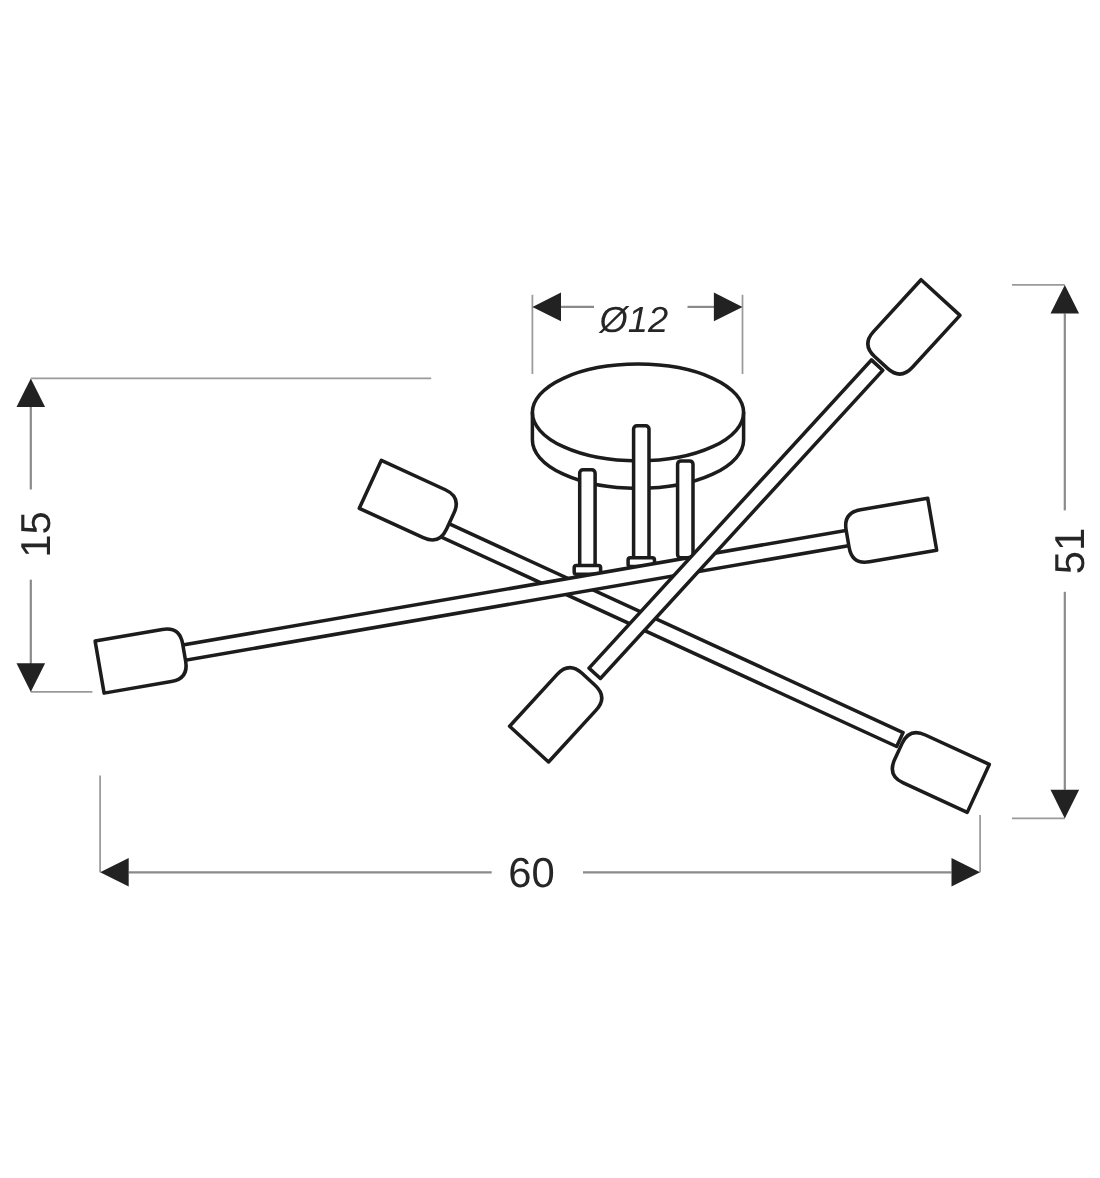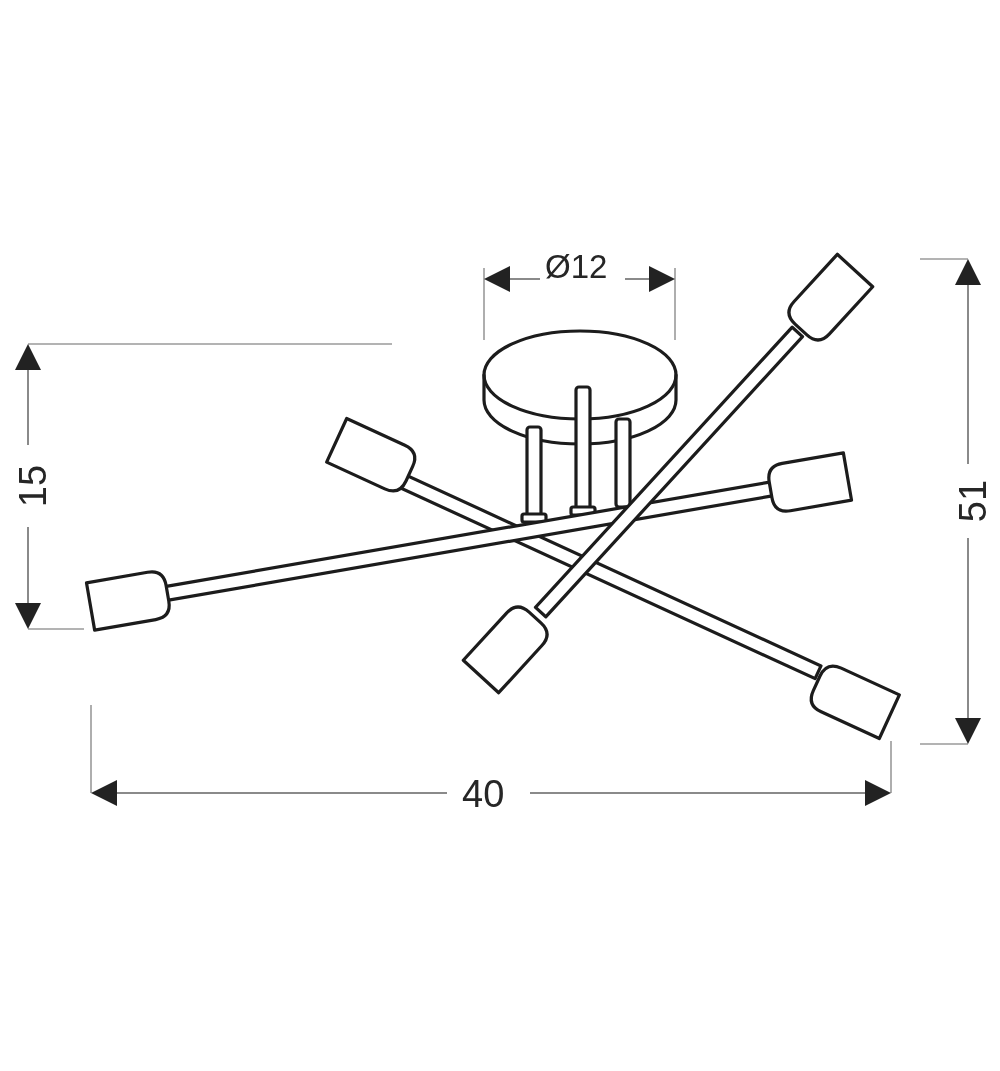--- a/index.html
+++ b/index.html
@@ -102,19 +102,19 @@
     </g>
     <g transform="translate(508,647) rotate(-47.5)">
       <path class="outline" d="M-40,-24 L24,-24 Q40,-24 40,-8 L40,8 Q40,24 24,24 L-40,24 Z"></path>
     </g>
     <g transform="translate(828,300) rotate(132.5)">
       <path class="outline" d="M-40,-24 L24,-24 Q40,-24 40,-8 L40,8 Q40,24 24,24 L-40,24 Z"></path>
     </g>
   </g>
 </svg>
 
-<div class="label small" style="left:543px; top:250px; padding:0 2px;">Ø12</div>
+<div class="label small" style="left:543px; top:274px; padding:0 2px;font-style:italic;">Ø12</div>
 
 <div class="label rot" style="left:8px; top:467px; padding:0 4px;">15</div>
 
 <div class="label rot" style="left:948px; top:482px; padding:0 4px;">51</div>
 
-<div class="label" style="left:458px; top:775px; padding:0 4px;">40</div>
+<div class="label" style="left:458px; top:775px; padding:0 4px;">60</div>
 
 </body></html>

